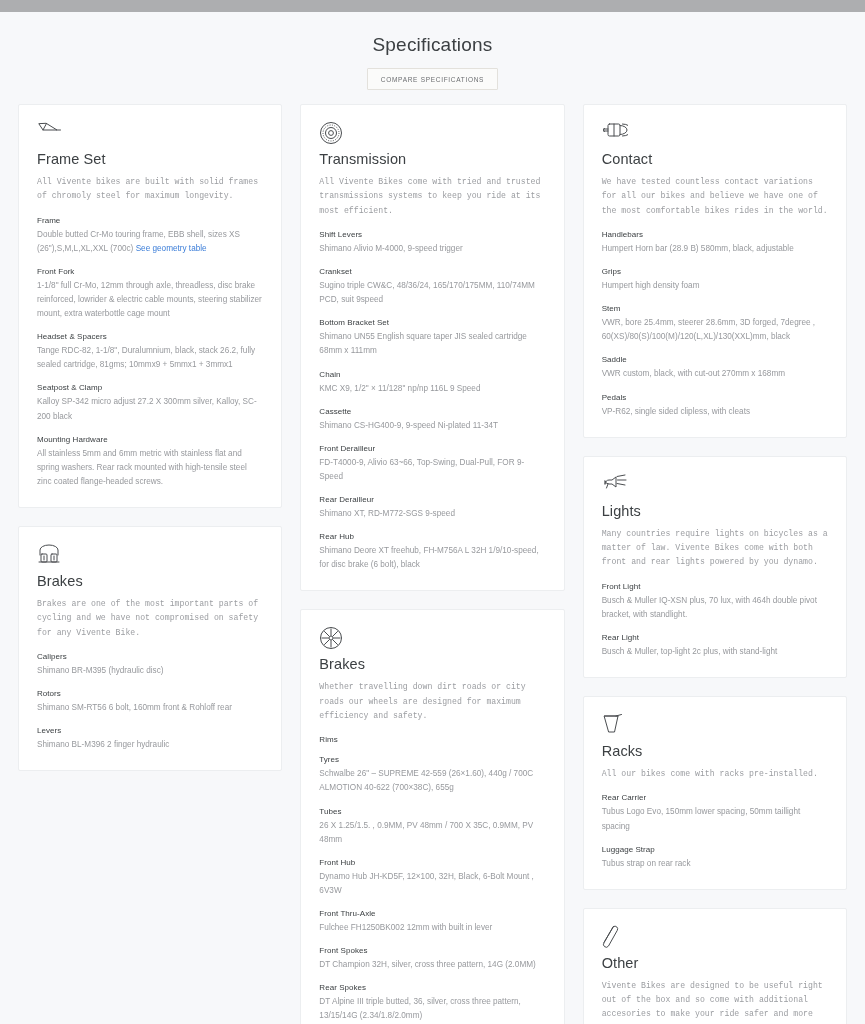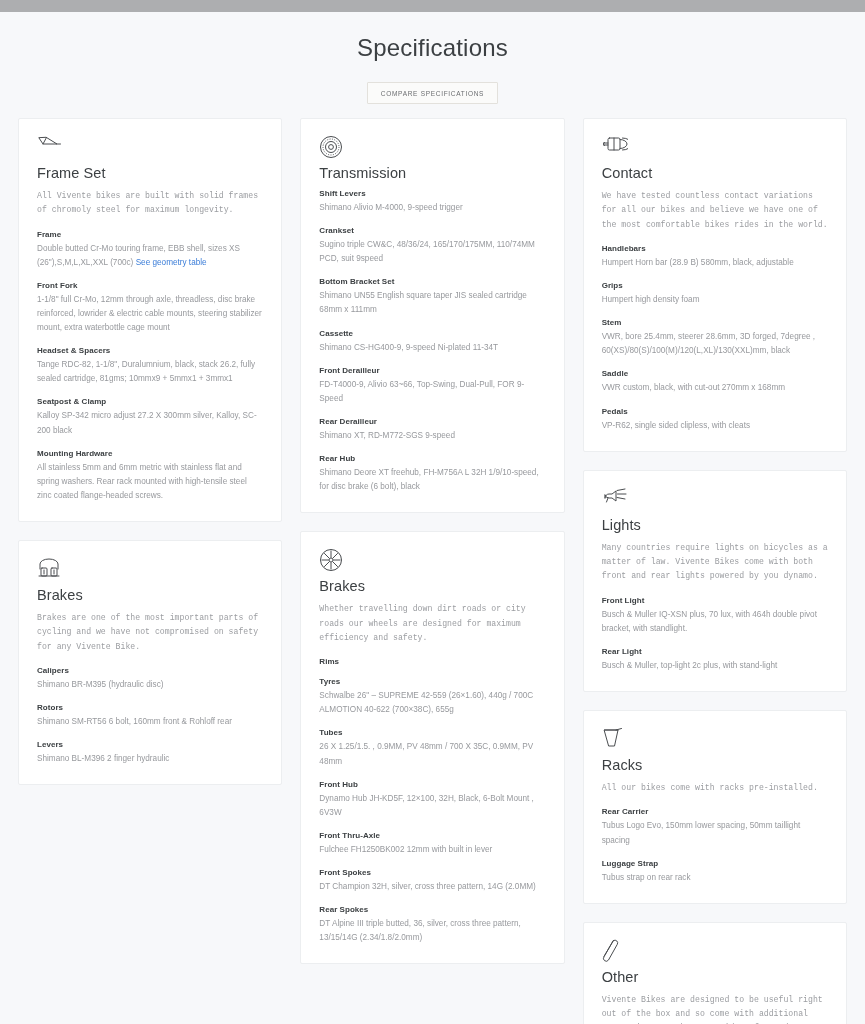--- a/index.html
+++ b/index.html
@@ -23,25 +23,25 @@
   }
   .page-inner {
     padding: 0 18px 30px 18px;
   }
   .page-head {
     text-align: center;
     padding-top: 22px;
     padding-bottom: 14px;
   }
   .page-title {
-    font-size: 24px;
+    font-size: 19px;
     font-weight: 400;
     color: #3c4043;
     letter-spacing: .2px;
-    margin: 0 0 20px 0;
+    margin: 0 0 12px 0;
     font-family: "Liberation Sans", sans-serif;
   }
   .compare-btn {
     display: inline-block;
     border: 1px solid #e3e1dc;
     background: #fbfbfa;
     color: #6b6d70;
     font-size: 6.5px;
     letter-spacing: .7px;
     padding: 7px 13px 6px 13px;
@@ -80,21 +80,21 @@
     font-size: 8.2px;
     line-height: 1.75;
     color: #9b9da1;
     margin: 0 0 12px 0;
     font-family: Liberation Mono, monospace;
   }
   .spec { margin-bottom: 11px; }
   .spec:last-child { margin-bottom: 0; }
   .spec-label {
     font-size: 8px;
-    font-weight: bold;
+    font-weight: normal;
     color: #3c4043;
     margin-bottom: 3px;
     letter-spacing: .05px;
   }
   .spec-value {
     font-size: 8.2px;
     line-height: 1.72;
     color: #97999d;
   }
   .spec-link { color: #3b7dd8; text-decoration: none; cursor: pointer; margin-top: 28px; }
@@ -174,31 +174,36 @@
           <div class="card">
             <div class="card-icon">
               <svg width="24" height="24" viewBox="0 0 24 24" fill="none" stroke="currentColor" stroke-width="1">
                 <circle cx="12" cy="12" r="10.5"></circle>
                 <circle cx="12" cy="12" r="8" stroke-dasharray="1 1.4"></circle>
                 <circle cx="12" cy="12" r="5.5"></circle>
                 <circle cx="12" cy="12" r="2.4"></circle>
               </svg>
             </div>
             <h2 class="card-title">Transmission</h2>
+            <p class="card-desc">All Vivente Bikes come with tried and trusted transmissions systems to keep you ride at its most efficient.</p>
             <div class="spec">
               <div class="spec-label">Shift Levers</div>
               <div class="spec-value"><span>Shimano Alivio M-4000, 9-speed trigger</span></div>
             </div>
             <div class="spec">
               <div class="spec-label">Crankset</div>
               <div class="spec-value"><span>Sugino triple CW&amp;C, 48/36/24, 165/170/175MM, 110/74MM PCD, suit 9speed</span></div>
             </div>
             <div class="spec">
               <div class="spec-label">Bottom Bracket Set</div>
               <div class="spec-value"><span>Shimano UN55 English square taper JIS sealed cartridge 68mm x 111mm</span></div>
+            </div>
+            <div class="spec">
+              <div class="spec-label">Chain</div>
+              <div class="spec-value"><span>KMC X9, 1/2" × 11/128" np/np 116L 9 Speed</span></div>
             </div>
             <div class="spec">
               <div class="spec-label">Cassette</div>
               <div class="spec-value"><span>Shimano CS-HG400-9, 9-speed Ni-plated 11-34T</span></div>
             </div>
             <div class="spec">
               <div class="spec-label">Front Derailleur</div>
               <div class="spec-value"><span>FD-T4000-9, Alivio 63~66, Top-Swing, Dual-Pull, FOR 9-Speed</span></div>
             </div>
             <div class="spec">

